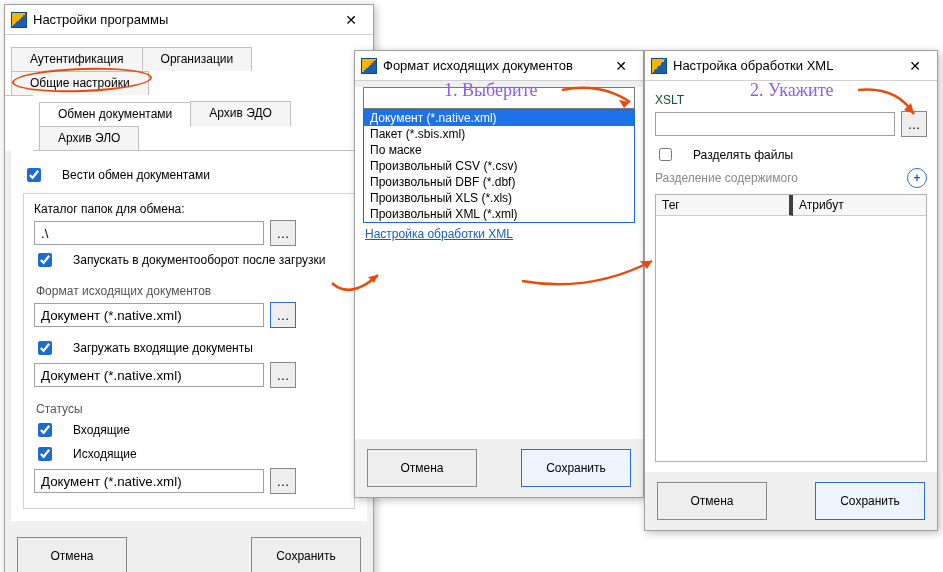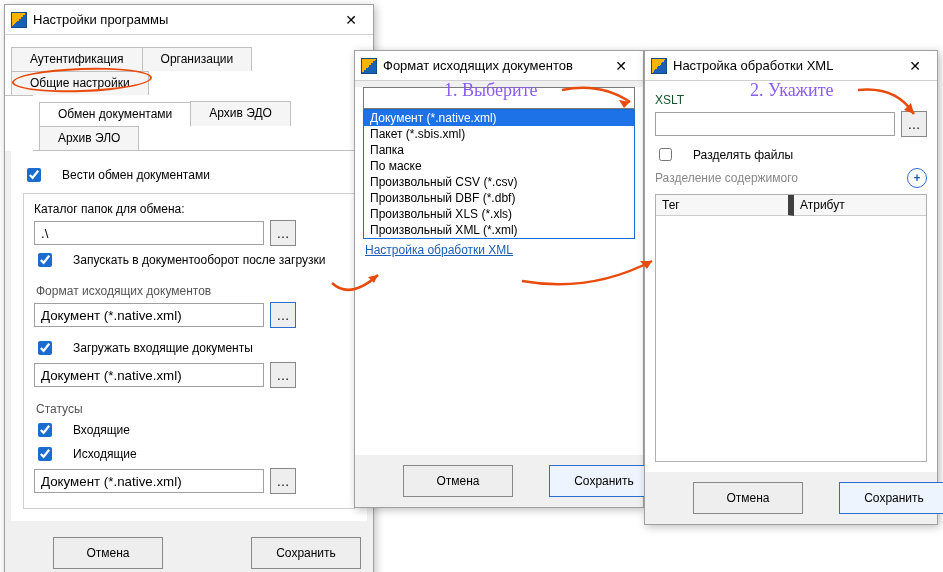--- a/index.html
+++ b/index.html
@@ -99,25 +99,25 @@
     cursor:pointer;
     font-size:13px;
   }
   .btn-small.blue { border:1px solid #2a6ed0; }
   .bottom-bar {
     display:flex; justify-content:space-between;
     padding: 10px 12px;
     background:#f0f0f0;
   }
   .btn {
-    min-width: 110px; height: 32px;
+    min-width: 110px; height: 38px;
     border: 1px solid #888;
     background: #eee;
     cursor:pointer;
-    display:flex;align-items:center;justify-content:center;margin-left:36px;
+    display:flex;align-items:center;justify-content:center;
   }
   .btn.primary { border:1px solid #2a6ed0; color:#000; background:#eef4fd;}
   
   .dd {
     border:1px solid #7a7a7a;
     background:#fff;
     margin: 6px 8px 0 8px;
     height: 22px;
   }
   .dd-open {
@@ -148,21 +148,21 @@
     background:#fff;
   }
   .table {
     border:1px solid #b0b0b0;
     margin-top:6px;
     height: 268px;
     background:#fff;
   }
   .thead { display:flex; }
   .th {
-    flex:1; border-right:6px solid #404040; border-bottom:1px solid #ccc;
+    flex:1; border-right:4px solid #404040; border-bottom:1px solid #ccc;
     padding:3px 6px; background:#f7f7f7;
   }
   .th:last-child{border-right:none;}
   
   .anno {
     position:absolute;
     font-family: "Comic Sans MS", "Segoe Script", cursive;
     font-size: 18px;
     color:#8b5cf6;
     font-weight: normal;
@@ -259,21 +259,20 @@
     <div class="app-icon"></div>
     <div class="title">Формат исходящих документов</div>
     <div class="close">✕</div>
   </div>
 
   <div style="background:#fff; padding-bottom:4px;">
     <div class="dd"></div>
     <div class="dd-open">
       <div class="dd-item sel">Документ (*.native.xml)</div>
       <div class="dd-item">Пакет (*.sbis.xml)</div>
-      <div class="dd-item">Папка</div>
       <div class="dd-item">По маске</div>
       <div class="dd-item">Произвольный CSV (*.csv)</div>
       <div class="dd-item">Произвольный DBF (*.dbf)</div>
       <div class="dd-item">Произвольный XLS (*.xls)</div>
       <div class="dd-item">Произвольный XML (*.xml)</div>
     </div>
     <a class="link">Настройка обработки XML</a>
     <div style="height:190px"></div>
   </div>
 

